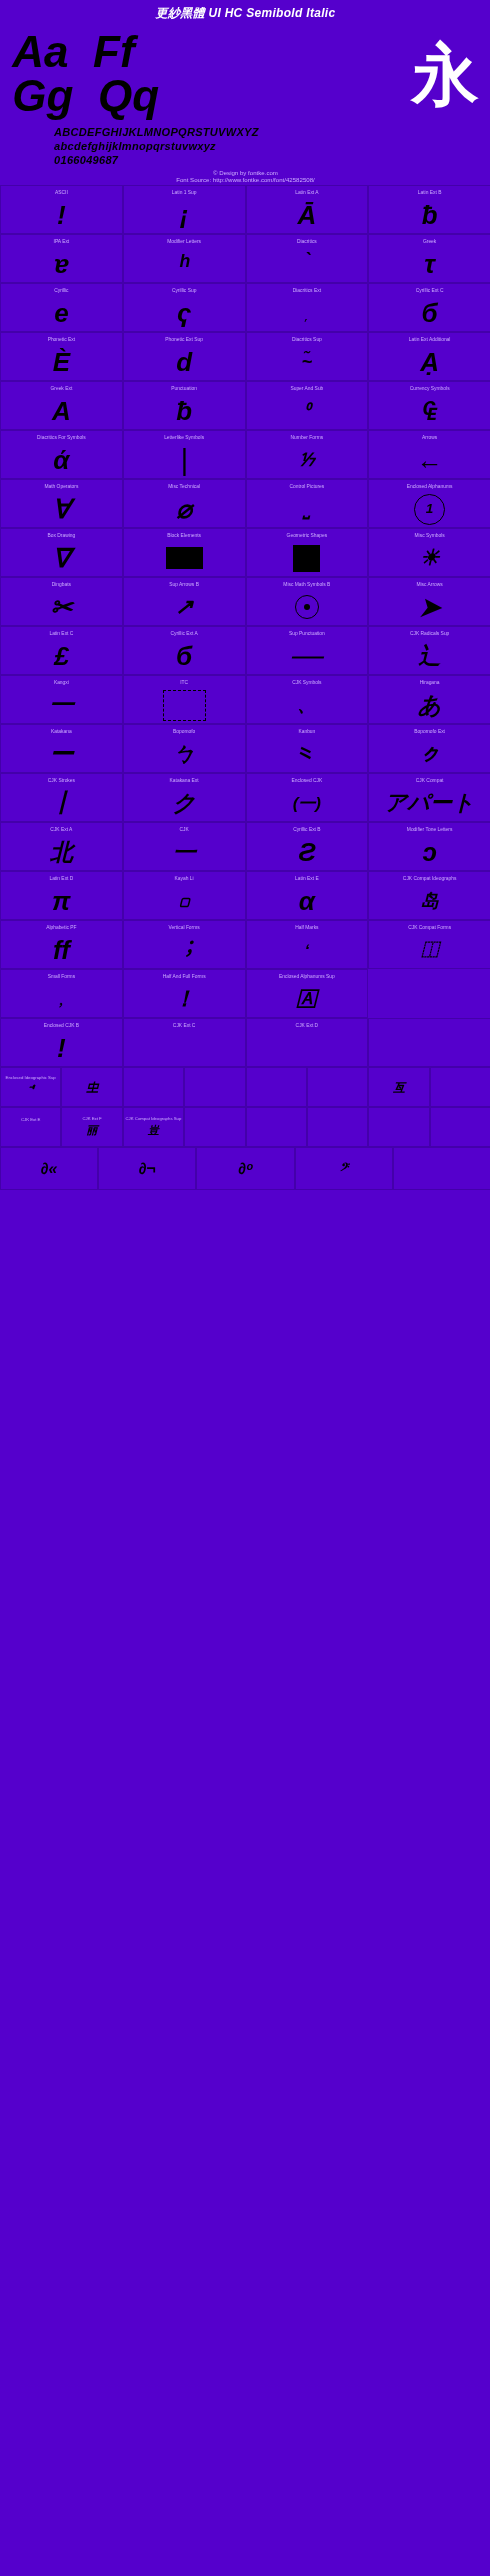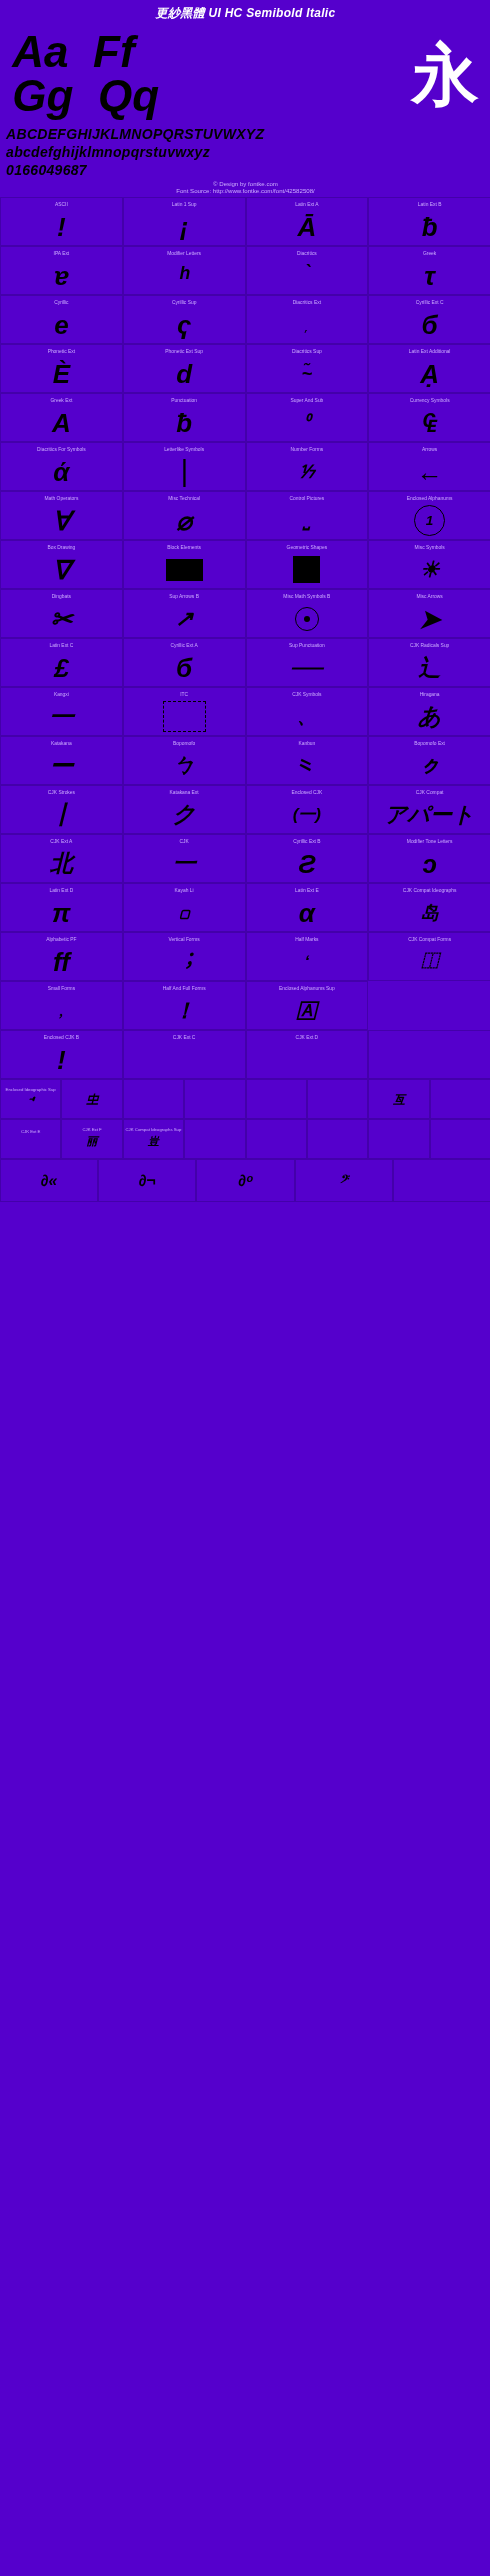--- a/index.html
+++ b/index.html
@@ -45,26 +45,27 @@
       color: #ffffff;
       line-height: 1;
     }
 
     
     #alphabet-section {
       background: #5500cc;
       padding: 2.5px 6.1px 0 6.1px;
     }
     .alpha-row {
-      font-size: 14px;
+      font-size: 11px;
       font-weight: 900;
       font-style: italic;
       color: #000000;
       letter-spacing: 0.3px;
       line-height: 1.3;
+      margin-left: 48px;
     }
 
     
     #source-line {
       background: #5500cc;
       text-align: center;
       font-size: 6.1px;
       color: #ccaaff;
       padding: 1.2px 0 2.5px 0;
     }

